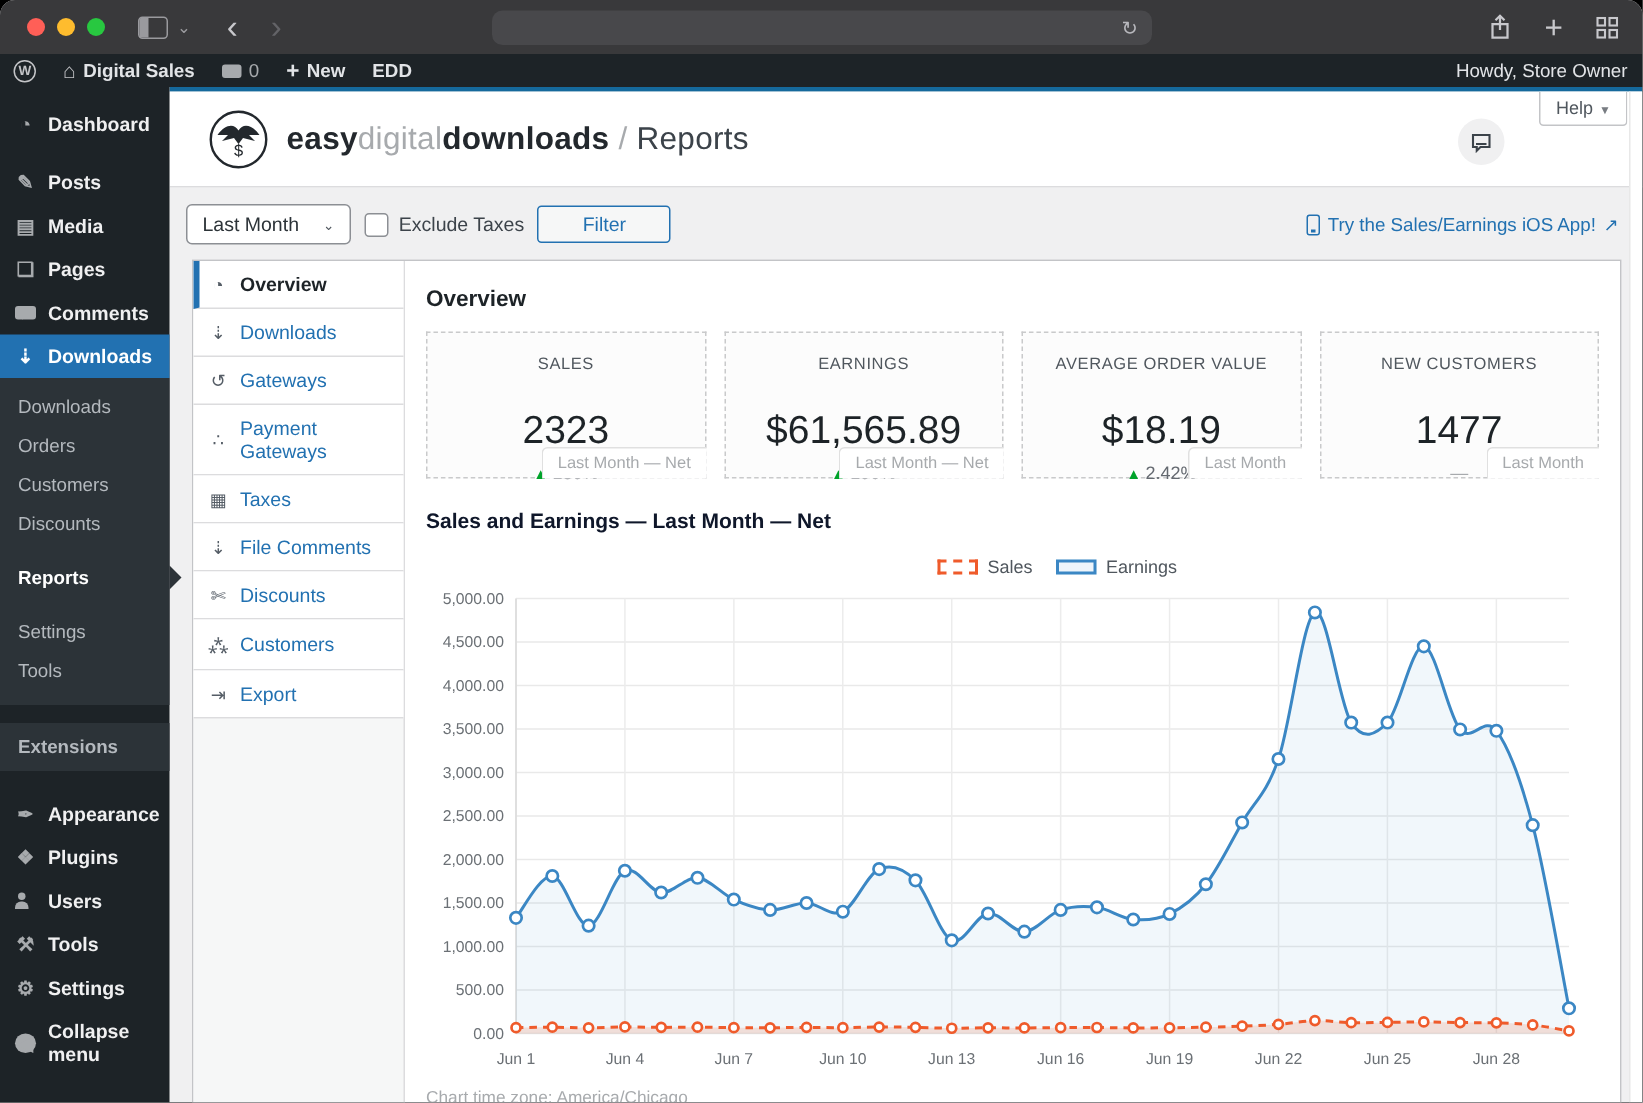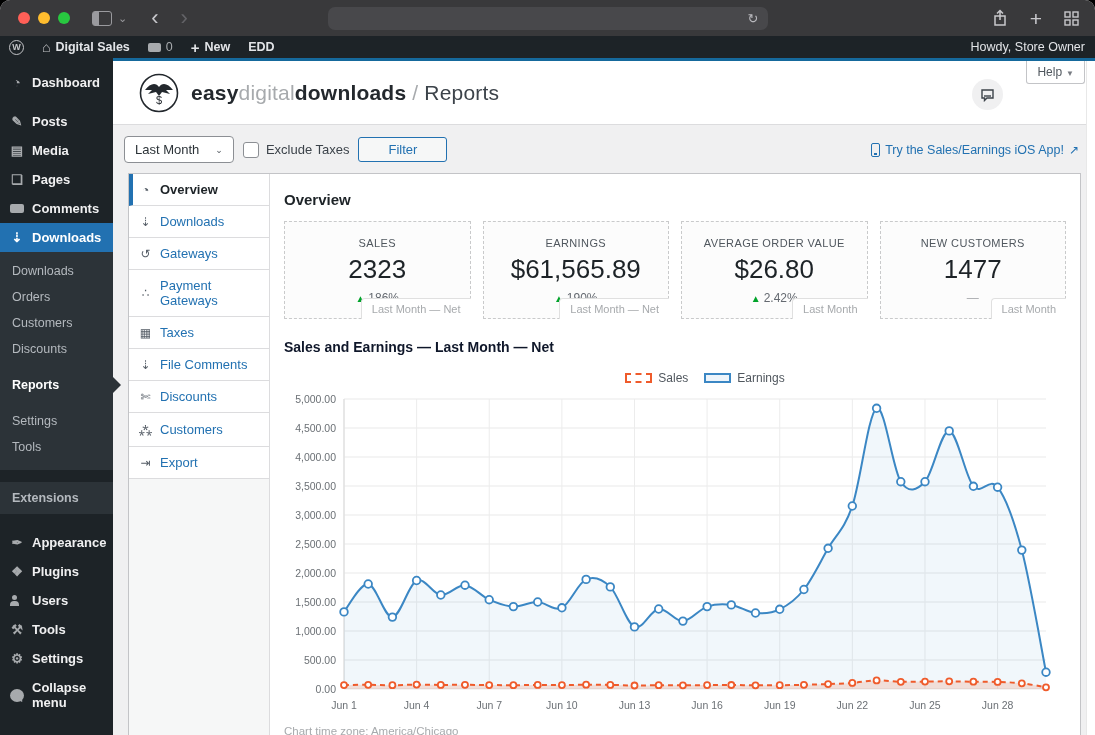--- a/index.html
+++ b/index.html
@@ -93,21 +93,21 @@
     color:#2271b1; font-size:13px; cursor:pointer; }
   .tab .t-ico { color:#555d66; width:15px; text-align:center; font-size:12px; flex-shrink:0; }
   .tab.active { border-left:4px solid #2271b1; padding-left:5px; color:#1d2327; font-weight:bold; }
   .pane { flex:1; padding:12px 14px 0; overflow:hidden; }
   .pane h2 { font-size:15px; color:#1d2327; margin:5px 0 13px; }
 
   
   .tiles { display:grid; grid-template-columns:repeat(4,1fr); gap:12px; }
   .tile { position:relative; border:1px dashed #c9cacb; background:#fcfcfc; height:98px; text-align:center; padding-top:15px; }
   .tile-label { font-size:11px; letter-spacing:.4px; color:#50575e; text-transform:uppercase; }
-  .tile-value { font-size:26px; color:#1d2327; margin-top:5px; }
+  .tile-value { font-size:26px; color:#1d2327; margin-top:22px; }
   .tile-delta { font-size:12px; color:#646970; margin-top:6px; }
   .tile-delta .up { color:#00a32a; font-size:10px; margin-right:3px; }
   .tile-delta .none { color:#a7aaad; }
   .tile-badge { position:absolute; right:-1px; bottom:-1px; background:#fff; border:1px solid #e0e0e0; border-right:none; border-bottom:none;
     border-top-left-radius:4px; padding:4px 10px; font-size:11px; color:#a7aaad; }
 
   
   .chart-section { margin-top:20px; }
   .chart-title { font-size:14px; font-weight:bold; color:#0f172a; }
   .legend { display:flex; justify-content:center; gap:16px; margin:16px 0 2px 60px; font-size:12px; color:#50575e; align-items:center; }
@@ -328,21 +328,21 @@
                 <div class="tile-badge">Last Month — Net</div>
               </div>
               <div class="tile">
                 <div class="tile-label">EARNINGS</div>
                 <div class="tile-value">$61,565.89</div>
                 <div class="tile-delta"><span class="up">▲</span><span>190%</span></div>
                 <div class="tile-badge">Last Month — Net</div>
               </div>
               <div class="tile">
                 <div class="tile-label">AVERAGE ORDER VALUE</div>
-                <div class="tile-value">$26.80</div>
+                <div class="tile-value">$18.19</div>
                 <div class="tile-delta"><span class="up">▲</span><span>2.42%</span></div>
                 <div class="tile-badge">Last Month</div>
               </div>
               <div class="tile">
                 <div class="tile-label">NEW CUSTOMERS</div>
                 <div class="tile-value">1477</div>
                 <div class="tile-delta"><span class="none">—</span></div>
                 <div class="tile-badge">Last Month</div>
               </div>
             </div>

